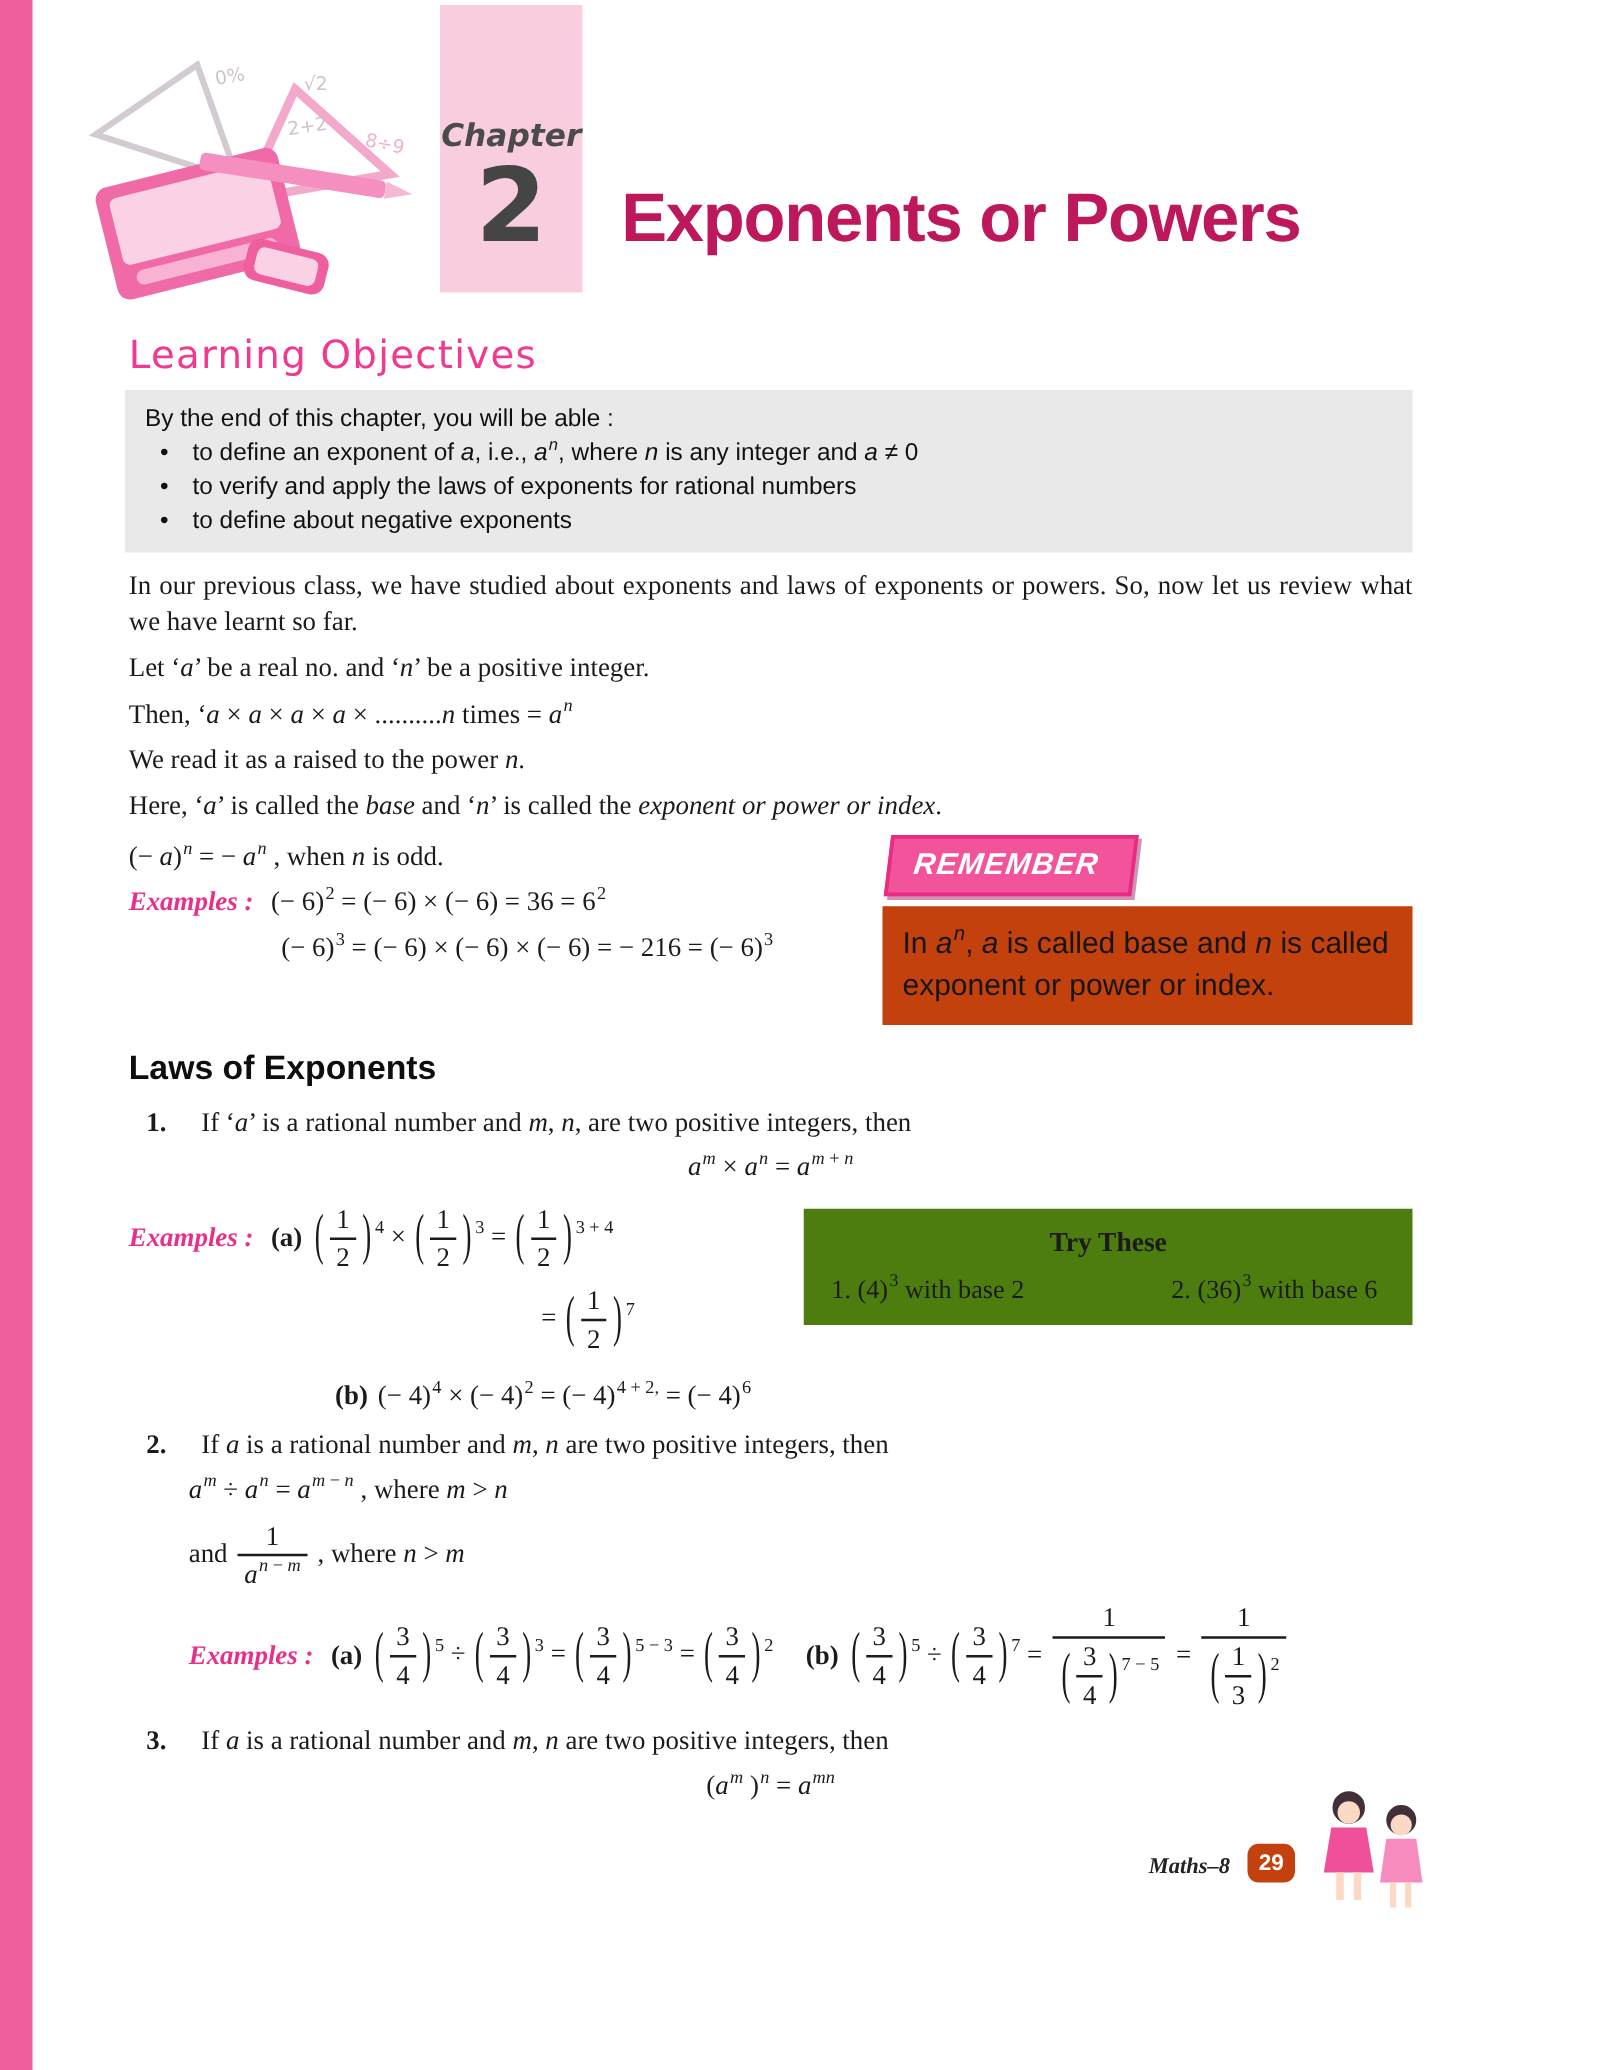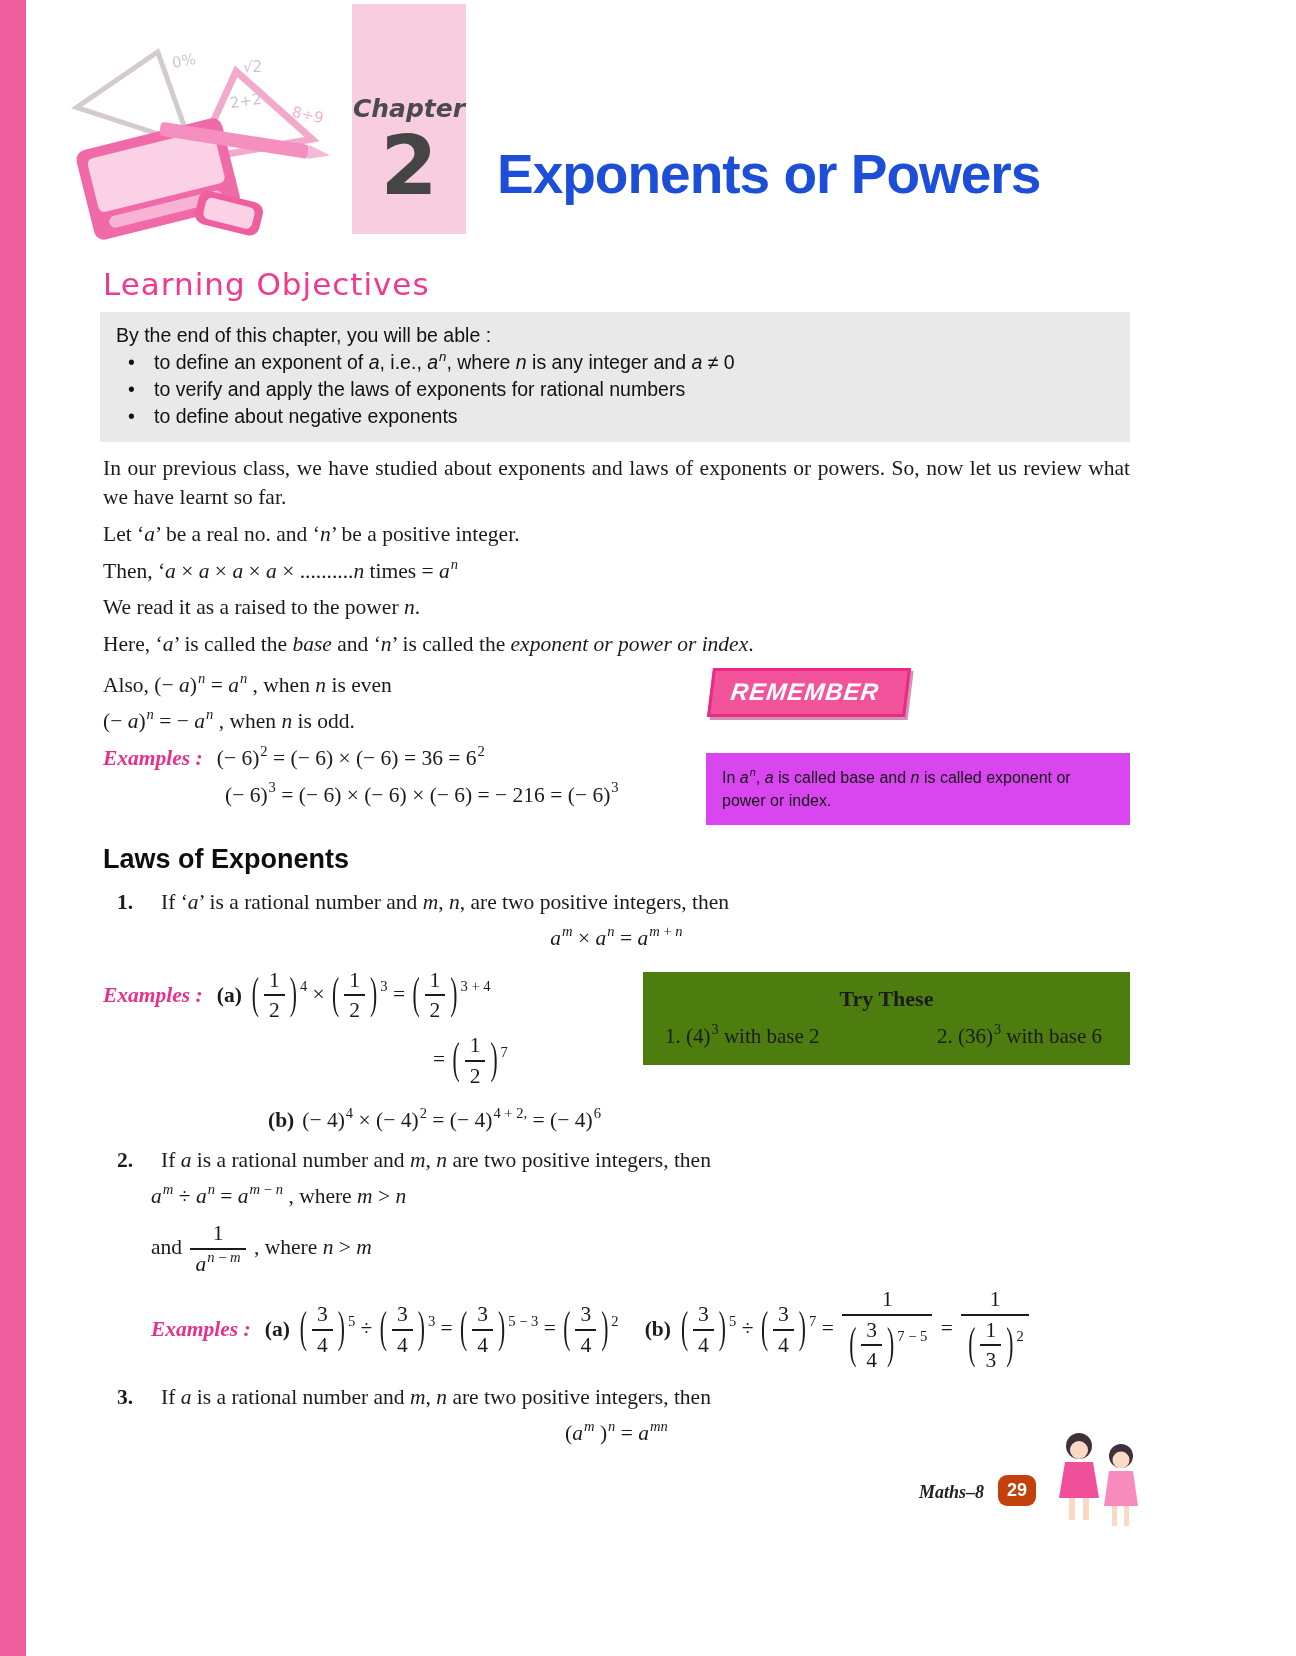--- a/index.html
+++ b/index.html
@@ -10,21 +10,21 @@
   
   .header{position:relative;height:250px;}
   .illus{position:absolute;left:38px;top:28px;}
   .doodle{position:absolute;font-family:"DejaVu Sans",sans-serif;font-size:15px;color:#cfc3cb;}
   .doodle.pinkish{color:#edb3d1;}
   .chapter-box{position:absolute;left:352px;top:4px;width:114px;height:230px;background:#f9cde0;text-align:center;}
   .chapter-label{margin-top:90px;font-family:"DejaVu Sans",sans-serif;font-style:italic;font-weight:bold;
                  font-size:25px;color:#4b4b4b;}
   .chapter-num{font-family:"DejaVu Sans",sans-serif;font-weight:800;font-size:82px;color:#454545;line-height:1;margin-top:2px;}
   .page-title{position:absolute;left:497px;top:142px;font-family:"Liberation Sans",sans-serif;
-              font-weight:900;font-size:55px;letter-spacing:-1px;color:#1d4ed8;white-space:nowrap;}
+              font-weight:900;font-size:55px;letter-spacing:-1px;color:#be185d;white-space:nowrap;}
 
   
   .lo-heading{margin:16px 0 10px 103px;font-family:"DejaVu Sans",sans-serif;font-weight:normal;
               font-size:31px;color:#f1398f;letter-spacing:1px;}
   .obj-box{margin:0 166px 12px 100px;background:#e9e9e9;padding:10px 16px 12px;
            font-family:"Liberation Sans",sans-serif;font-size:19.5px;line-height:1.38;color:#111;}
   .obj-item{display:flex;padding-left:12px;}
   .obj-bullet{width:26px;flex:none;}
 
   
@@ -45,22 +45,22 @@
   .ex-line{display:flex;align-items:center;margin-top:7px;}
   .marker{font-weight:bold;margin-right:8px;}
   .indent-ex2{margin-left:122px;}
 
   
   .remember{margin-top:2px;}
   .remember-ribbon{display:inline-block;background:#f3539b;color:#fff;font-family:"Liberation Sans",sans-serif;
                    font-weight:bold;font-style:italic;font-size:24px;letter-spacing:1px;
                    padding:4px 26px 6px 18px;border:3px solid #e92b83;transform:skewX(-7deg);
                    box-shadow:3px 3px 0 #cf94b4;margin:2px 0 8px 4px;}
-  .remember-body{background:#d946ef;padding:13px 16px;font-family:"Liberation Sans",sans-serif;
-                 font-size:16px;line-height:1.45;color:#161616;margin-top:28px;}
+  .remember-body{background:#c2410c;padding:13px 16px;font-family:"Liberation Sans",sans-serif;
+                 font-size:24px;line-height:1.45;color:#161616;}
 
   
   .laws-heading{font-family:"Liberation Sans",sans-serif;font-weight:800;font-size:27px;margin:16px 0 8px;color:#0e0e0e;}
   .law-head{display:flex;margin-top:10px;}
   .law-num{width:44px;padding-left:14px;font-weight:bold;flex:none;}
   .law-formula-center{text-align:center;margin:6px 0 4px;}
   .law-formula-left{margin:6px 0 0 48px;}
   .tall{margin-top:10px;margin-bottom:6px;}
   .ex-row{display:flex;margin-top:2px;}
   .ex-left{width:540px;flex:none;}
@@ -138,21 +138,20 @@
 
   <div class="content">
     <div class="para">In our previous class, we have studied about exponents and laws of exponents or powers. So, now let us review what we have learnt so far.</div>
     <div class="line">Let ‘<i>a</i>’ be a real no. and ‘<i>n</i>’ be a positive integer.</div>
     <div class="line">Then, ‘<i>a</i> × <i>a</i> × <i>a</i> × <i>a</i> × ..........<i>n</i> times = <i>a</i><sup><i>n</i></sup></div>
     <div class="line">We read it as a raised to the power <i>n</i>.</div>
     <div class="line">Here, ‘<i>a</i>’  is called the <i>base</i> and ‘<i>n</i>’ is called the <i>exponent or power or index</i>.</div>
 
     <div class="twocol">
       <div class="twocol-left">
-        <div class="line">Also, (− <i>a</i>)<sup><i>n</i></sup> = <i>a</i><sup><i>n</i></sup> , when <i>n</i> is even</div>
         <div class="line">(− <i>a</i>)<sup><i>n</i></sup> = − <i>a</i><sup><i>n</i></sup> , when <i>n</i> is odd.</div>
         <div class="ex-line">
           <span class="ex-label">Examples :</span>
           <span>(− 6)<sup>2</sup> = (− 6) × (− 6) = 36 = 6<sup>2</sup></span>
         </div>
         <div class="ex-line indent-ex2">
           <span>(− 6)<sup>3</sup> = (− 6) × (− 6) × (− 6) = − 216 = (− 6)<sup>3</sup></span>
         </div>
       </div>
       <div class="twocol-right">

